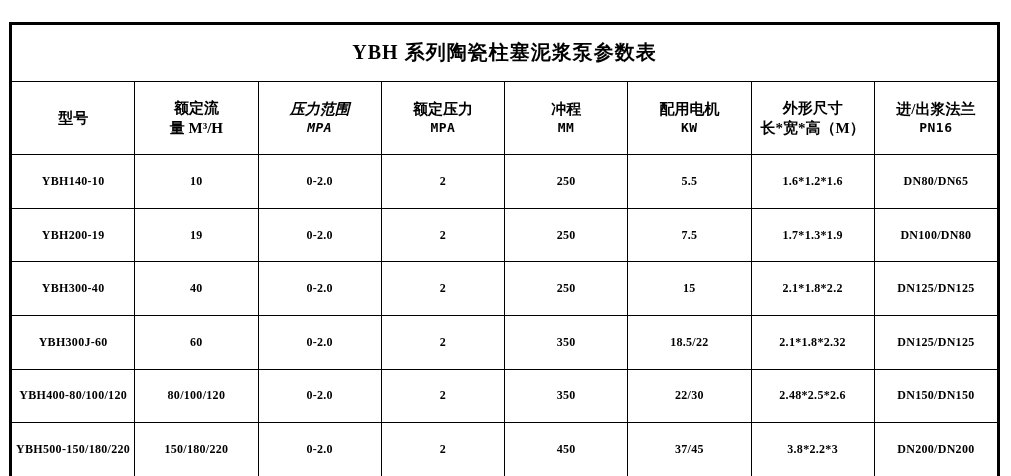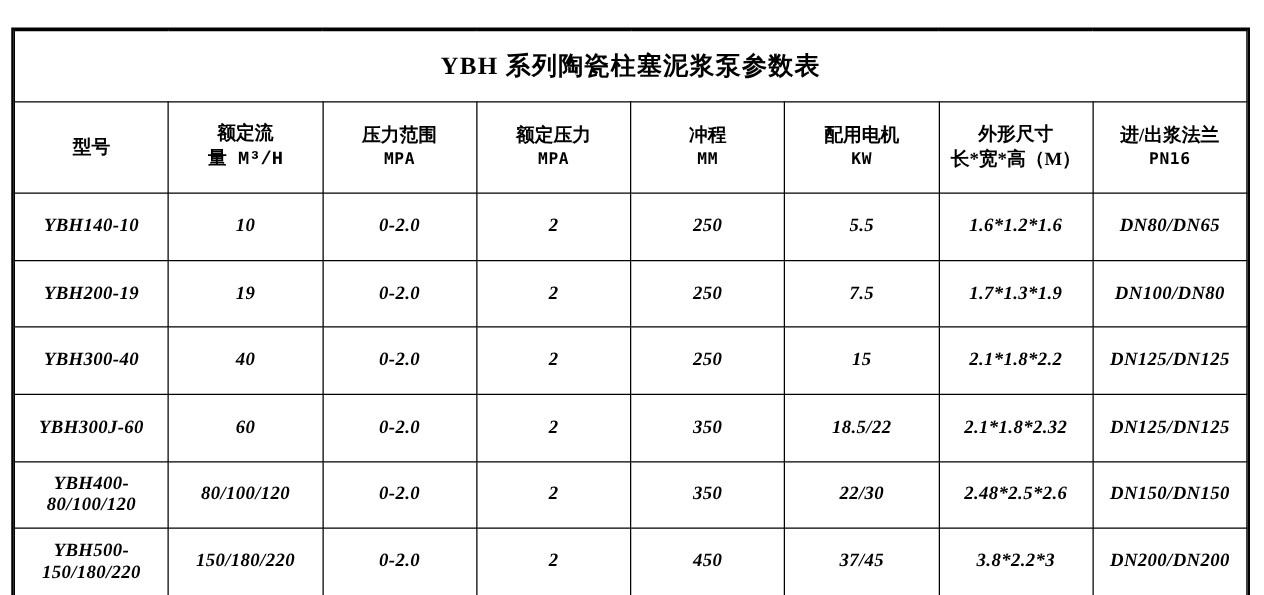--- a/index.html
+++ b/index.html
@@ -53,28 +53,27 @@
     font-size: 13px;
     font-weight: bold;
     letter-spacing: 0.5px;
   }
   .head-row td .cn {
     display: block;
     font-size: 15px;
   }
   .body-row td {
     height: 47px;
-    font-size: 15px;
+    font-size: 12px;
     font-family: "Liberation Serif", "DejaVu Serif", serif;
     letter-spacing: 0.3px;
-    font-style: italic;
   }
   .col-model   { width: 20.4%; margin-left: 40px; }
-  .col-flow    { width: 11.0%; font-family: Liberation Mono, monospace; }
-  .col-press   { width: 11.5%; }
+  .col-flow    { width: 11.0%; }
+  .col-press   { width: 11.5%; font-style: italic; }
   .col-rated   { width: 10.8%; }
   .col-stroke  { width: 7.6%; }
   .col-motor   { width: 11.5%; }
   .col-dim     { width: 13.6%; margin-top: 45px; }
   .col-flange  { width: 13.6%; }
 </style>
 </head>
 <body>
 
 <div class="sheet">

